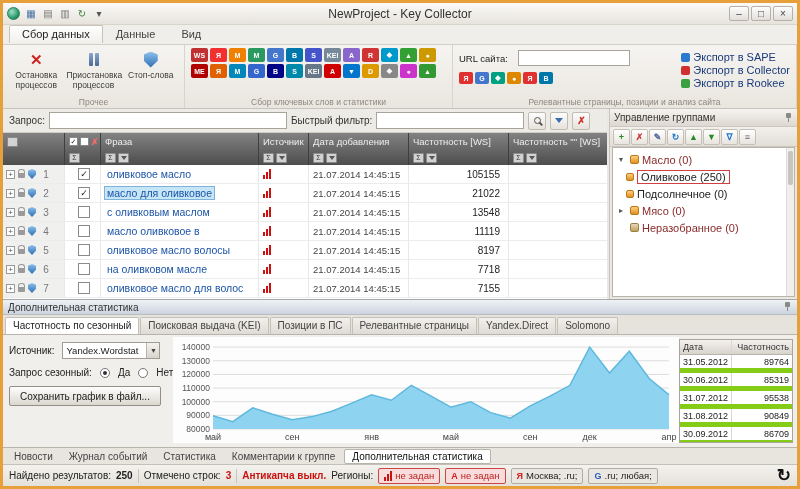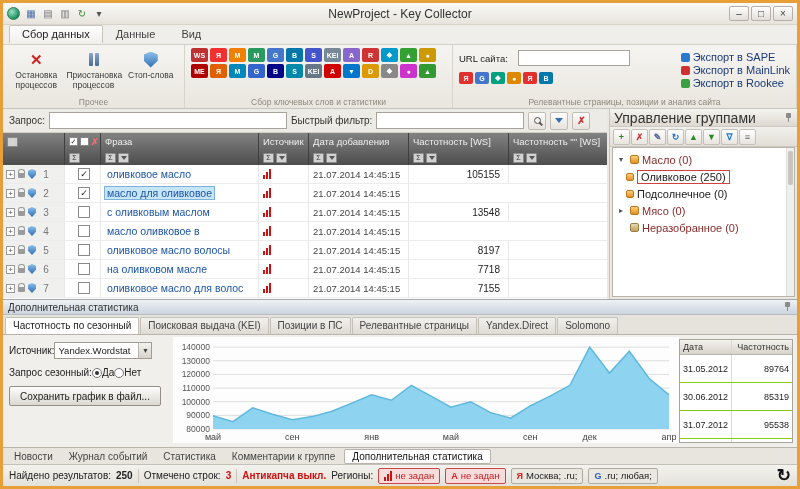--- a/index.html
+++ b/index.html
@@ -46,21 +46,21 @@
 .qinput{width:238px;height:17px;border:1px solid #a8a49c;background:#fff;padding:0 3px;font-size:10px}
 .finput{width:148px;height:17px;border:1px solid #a8a49c;background:#fff;padding:0 3px;font-size:10px}
 .qbtn{width:18px;height:18px;border:1px solid #c0bcb4;background:linear-gradient(#fdfdfc,#e6e2dc);border-radius:2px;display:flex;align-items:center;justify-content:center;flex:none}
 .mag{width:7px;height:7px;border:1.5px solid #555;border-radius:50%;position:relative}
 .mag::after{content:'';position:absolute;width:4px;height:1.5px;background:#555;transform:rotate(45deg);right:-3px;bottom:-1px}
 .fnl{width:0;height:0;border-left:4px solid transparent;border-right:4px solid transparent;border-top:5px solid #3a6fae}
 .fnl.dark{border-top-color:#555;border-left-width:3px;border-right-width:3px;border-top-width:4px}
 .qx{color:#cc3333;font-weight:bold;font-size:10px}
 
 .gpanel{position:absolute;top:106px;left:606px;width:188px;height:190px;background:#ebe8e3;border-left:1px solid #c8c4bb;display:flex;flex-direction:column}
-.gphead{height:18px;background:linear-gradient(#f6f4f0,#ddd8d0);display:flex;align-items:center;padding:0 4px;font-size:14px;color:#333;border-bottom:1px solid #ccc8c0;flex:none}
+.gphead{height:18px;background:linear-gradient(#f6f4f0,#ddd8d0);display:flex;align-items:center;padding:0 4px;font-size:10px;color:#333;border-bottom:1px solid #ccc8c0;flex:none}
 .pin{margin-left:auto;width:9px;height:10px;position:relative}
 .pin::before{content:'';position:absolute;top:0;left:2px;width:5px;height:5px;background:#8a8a8a;border-radius:1px}
 .pin::after{content:'';position:absolute;top:5px;left:4px;width:1px;height:4px;background:#8a8a8a}
 #gptools{height:20px;display:flex;align-items:center;gap:1px;padding:0 3px;background:linear-gradient(#f2f0ec,#e2ded7);border-bottom:1px solid #ccc8c0;flex:none}
 .tbtn{width:17px;height:16px;border:1px solid #c4c0b8;background:linear-gradient(#fff,#e8e4de);border-radius:2px;font-size:9px;display:flex;align-items:center;justify-content:center;font-weight:bold}
 .tree{flex:1;background:#fff;border:1px solid #b8b4ac;margin:0 2px 2px;position:relative;overflow:hidden;padding:3px 0}
 .titem{height:17px;display:flex;align-items:center;gap:3px;font-size:11px;padding-left:6px;white-space:nowrap}
 .titem.lvl1{padding-left:13px}
 .tw{width:8px;font-size:8px;color:#555;flex:none}
 .gdot{width:9px;height:9px;background:linear-gradient(#ffd080,#e09020);border:1px solid #b87818;border-radius:2px;flex:none}
@@ -98,33 +98,33 @@
 .wsbars i:nth-child(1){height:4px}.wsbars i:nth-child(2){height:7px}.wsbars i:nth-child(3){height:10px}
 .bc.c-date{color:#444;font-size:9.5px}
 .num{justify-content:flex-end;padding-right:8px;font-size:10px;color:#222}
 
 .statheader{position:absolute;top:296px;left:0;right:0;height:16px;background:linear-gradient(#eef2f6,#ccd4de);border-top:1px solid #a8a8a8;border-bottom:1px solid #b8bcc2;display:flex;align-items:center;padding:0 5px;font-size:10px;color:#333}
 .stattabs{position:absolute;top:312px;left:0;right:0;height:20px;background:#e6e3dd;display:flex;align-items:flex-end;padding-left:2px;border-bottom:1px solid #b8b4ac}
 .stab{padding:2px 7px 3px;font-size:10px;color:#444;border:1px solid #c4c0b8;border-bottom:none;background:linear-gradient(#f2f0ec,#dfdbd4);margin-right:1px;border-radius:2px 2px 0 0;white-space:nowrap}
 .stab.active{background:#fff;color:#222}
 .statcontent{position:absolute;top:332px;left:0;right:0;height:112px;background:#f1efeb;display:flex}
 .ctls{width:170px;padding:7px 6px;font-size:10px;flex:none}
-.ctl-row{display:flex;align-items:center;gap:0;margin-bottom:8px;white-space:nowrap}
+.ctl-row{display:flex;align-items:center;gap:8px;margin-bottom:8px;white-space:nowrap}
 .selectbox{width:98px;height:17px;border:1px solid #a09c94;background:#fff;display:flex;align-items:center;font-size:9.5px;padding-left:3px}
 .selarr{margin-left:auto;width:13px;height:100%;background:linear-gradient(#f4f2ee,#d8d4cc);border-left:1px solid #b8b4ac;font-size:7px;display:flex;align-items:center;justify-content:center;color:#444;font-style:normal}
 .radio{width:10px;height:10px;border:1px solid #777;border-radius:50%;background:#fff;display:inline-block;position:relative;flex:none}
 .radio.on::after{content:'';position:absolute;inset:2px;background:#333;border-radius:50%}
 .savebtn{width:152px;height:20px;border:1px solid #948f86;border-radius:2px;background:linear-gradient(#fdfdfc,#dcd8d0);font-size:10px;font-family:inherit;color:#222}
 .chartwrap{flex:1;position:relative;overflow:hidden}
 #chart-svg{position:absolute;top:2px;left:0;background:#fdfdfd}
 .minitable{width:114px;margin:4px 4px 4px 0;background:#fff;border:1px solid #a8a49c;font-size:9px;flex:none;overflow:hidden}
 .mt-head{display:flex;height:15px;background:linear-gradient(#f4f2ee,#d8d4cc);border-bottom:1px solid #b8b4ac;color:#333}
 .mt-head span,.mt-row span{padding:0 3px;border-right:1px solid #dcd8d0;display:flex;align-items:center;overflow:hidden}
 .mtc1{width:52px;flex:none}.mtc2{flex:1;border-right:none!important;justify-content:flex-end}
-.mt-row{display:flex;height:28px;border-bottom:1px solid #84cc16}
+.mt-row{display:flex;height:18px;border-bottom:5px solid #84cc16}
 
 .bottomtabs{position:absolute;top:444px;left:0;right:0;height:17px;background:#e8e5df;border-top:1px solid #b8b4ac;display:flex;align-items:center;padding-left:4px;gap:2px}
 .btab{padding:1px 7px;font-size:10px;color:#444;white-space:nowrap}
 .btab.active{background:#fff;border:1px solid #b8b4ac;border-radius:2px;color:#111}
 .statusbar{position:absolute;top:461px;left:0;right:0;height:22px;background:linear-gradient(#f4f2ee,#e4e1da);border-top:1px solid #c4c0b8;display:flex;align-items:center;gap:5px;padding:0 6px;font-size:10px;color:#222}
 .sbsep{width:1px;height:14px;background:#c8c4bc}
 .redtxt{color:#cc1111;font-weight:bold}
 .chip{display:flex;align-items:center;gap:3px;height:16px;padding:0 5px;border-radius:2px;border:1px solid #b0aca4;background:#eae7e1;font-size:9.5px;white-space:nowrap}
 .chip.alert{background:#f8dcdc;border-color:#cc4444;color:#bb2222}
 .chipletter{font-weight:bold;font-size:9px}
@@ -236,21 +236,21 @@
               <span class="svc small" style="background: rgb(0, 119, 170); color: rgb(255, 255, 255);">B</span>
             </div>
         </div>
         <div class="g3right">
           <div class="exportrow">
             <span class="expicon e0"></span>
             <span>Экспорт в SAPE</span>
           </div>
           <div class="exportrow">
             <span class="expicon e1"></span>
-            <span>Экспорт в MainLink</span>
+            <span>Экспорт в Collector</span>
           </div>
           <div class="exportrow">
             <span class="expicon e2"></span>
             <span>Экспорт в Rookee</span>
           </div>
         </div>
       </div>
       <div class="glabel">Релевантные страницы, позиции и анализ сайта</div>
     </div>
   </div>
@@ -409,20 +409,21 @@
           <span class="ph hl">масло для оливковое</span>
         </div>
       <div class="bc c-src">
           <span class="wsbars">
             <i></i>
             <i></i>
             <i></i>
           </span>
         </div>
       <div class="bc c-date">21.07.2014 14:45:15</div>
+      <div class="bc c-f1 num">21022</div>
       <div class="bc c-f2"></div>
     </div>
     <div class="grow">
       <div class="bc c-util">
           <span class="plusbox">+</span>
           <span class="lock"></span>
           <span class="shield sm"></span>
           <span class="rn">3</span>
         </div>
       <div class="bc c-check">
@@ -456,20 +457,21 @@
           <span class="ph">масло оливковое в</span>
         </div>
       <div class="bc c-src">
           <span class="wsbars">
             <i></i>
             <i></i>
             <i></i>
           </span>
         </div>
       <div class="bc c-date">21.07.2014 14:45:15</div>
+      <div class="bc c-f1 num">11119</div>
       <div class="bc c-f2"></div>
     </div>
     <div class="grow">
       <div class="bc c-util">
           <span class="plusbox">+</span>
           <span class="lock"></span>
           <span class="shield sm"></span>
           <span class="rn">5</span>
         </div>
       <div class="bc c-check">

